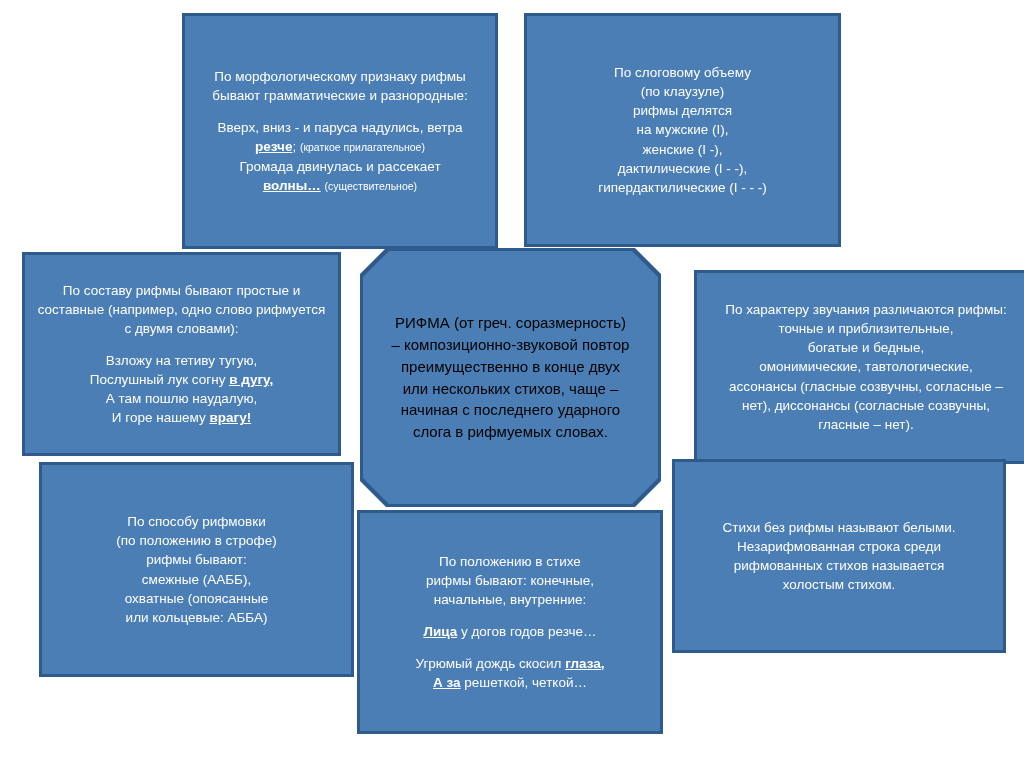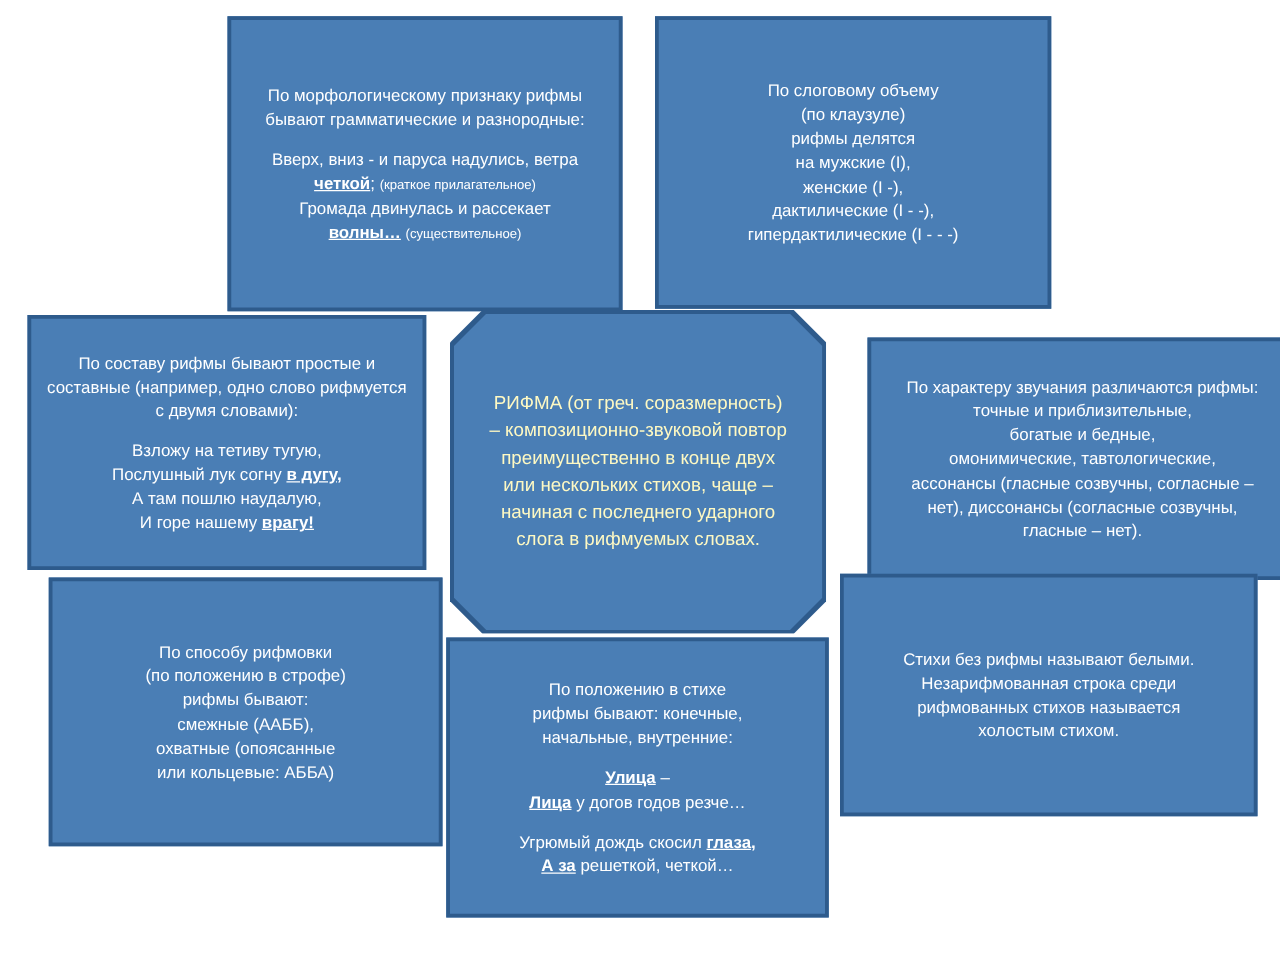--- a/index.html
+++ b/index.html
@@ -61,21 +61,21 @@
 
   
   #box-center {
     position: absolute;
     left: 360px;
     top: 248px;
     width: 301px;
     height: 259px;
     box-sizing: border-box;
     background: #4A7EB5;
-    color: #fef9c3;
+    color: #000000;
     display: flex;
     align-items: center;
     justify-content: center;
     text-align: center;
     font-size: 15px;
     line-height: 1.45;
     padding: 16px 26px;
     -webkit-clip-path: polygon(
         26px 0, calc(100% - 26px) 0,
         100% 26px, 100% calc(100% - 26px),
@@ -114,21 +114,21 @@
 </style>
 </head>
 <body>
 
 <div id="slide">
 
   <div class="box" id="box-morphology">
     <p>По морфологическому признаку рифмы бывают грамматические и разнородные:</p>
     <p class="gap"></p>
     <p>Вверх, вниз - и паруса надулись, ветра</p>
-    <p><span class="u">четкой</span><span>;</span> <span class="small">(краткое прилагательное)</span></p>
+    <p><span class="u">резче</span><span>;</span> <span class="small">(краткое прилагательное)</span></p>
     <p>Громада двинулась и рассекает</p>
     <p><span class="u">волны…</span> <span class="small">(существительное)</span></p>
   </div>
 
   <div class="box" id="box-syllabic">
     <p>По слоговому объему</p>
     <p>(по клаузуле)</p>
     <p>рифмы делятся</p>
     <p>на мужские (I),</p>
     <p>женские (I -),</p>
@@ -167,21 +167,20 @@
     <p>смежные (ААББ),</p>
     <p>охватные (опоясанные</p>
     <p>или кольцевые: АББА)</p>
   </div>
 
   <div class="box" id="box-position">
     <p>По положению в стихе</p>
     <p>рифмы бывают: конечные,</p>
     <p>начальные,  внутренние:</p>
     <p class="gap"></p>
-    <p><span class="u">Улица</span><span> –</span></p>
     <p><span class="u">Лица</span><span> у догов годов резче…</span></p>
     <p class="gap"></p>
     <p><span>Угрюмый дождь скосил </span><span class="u">глаза,</span></p>
     <p><span class="u">А за</span><span> решеткой, четкой…</span></p>
   </div>
 
   <div class="box" id="box-blank">
     <p>Стихи без рифмы называют белыми.</p>
     <p>Незарифмованная строка среди</p>
     <p>рифмованных стихов называется</p>

